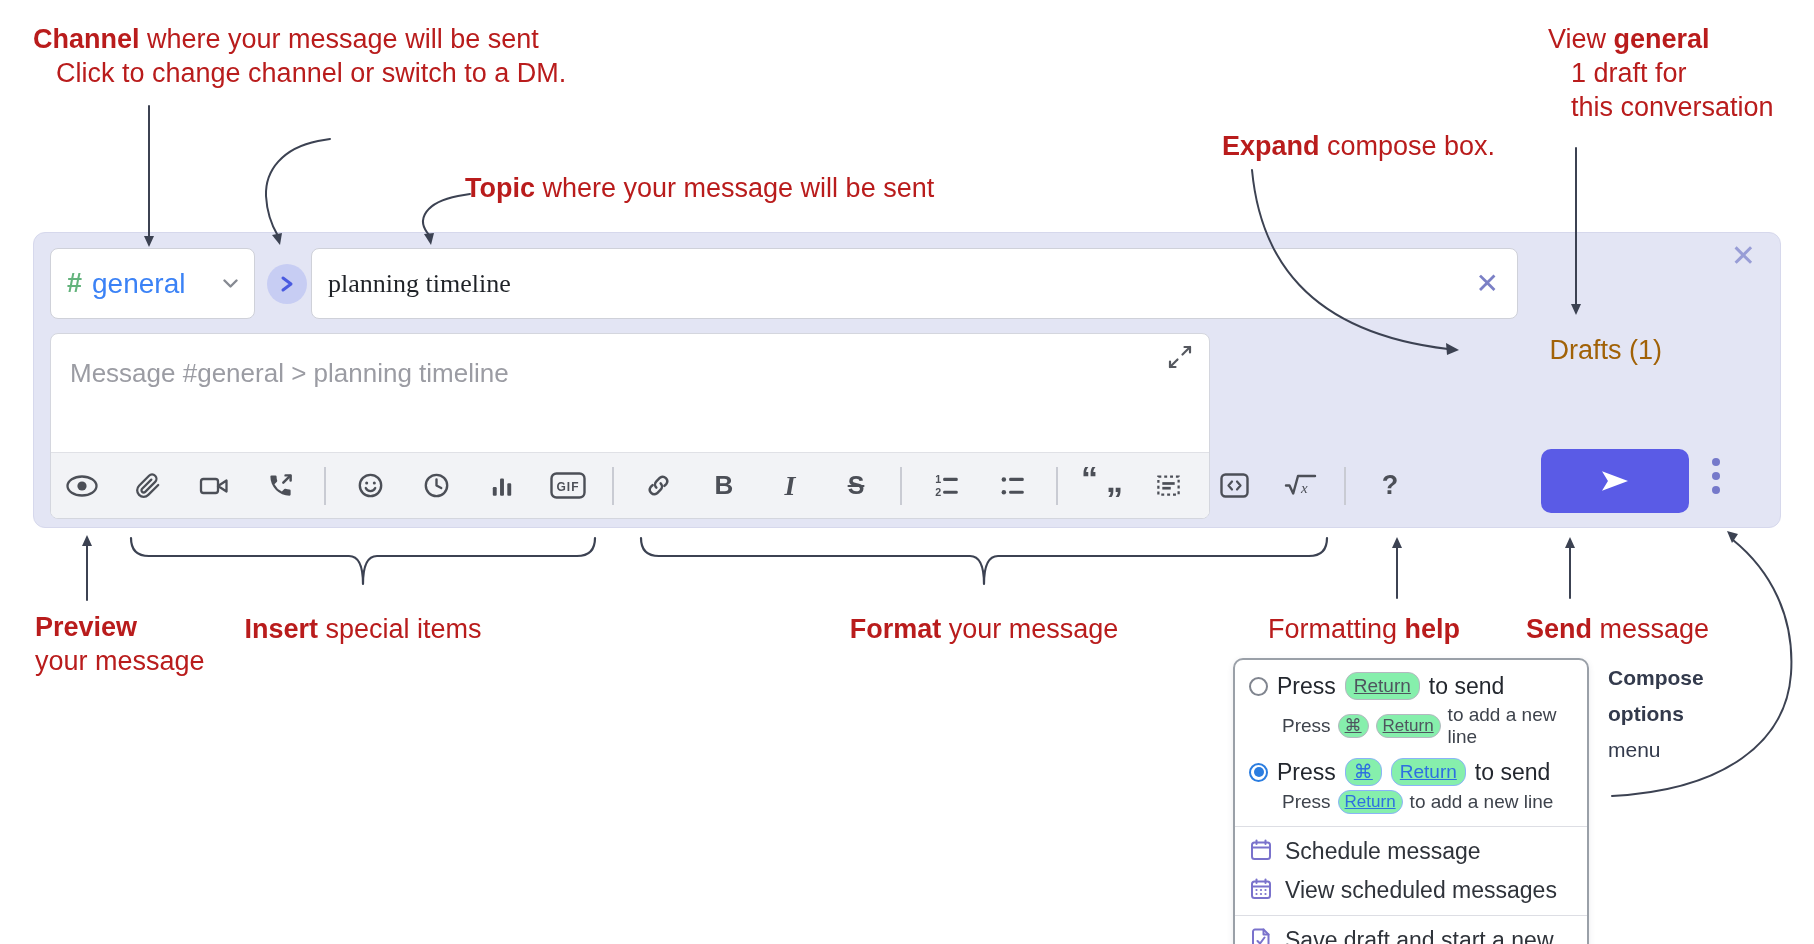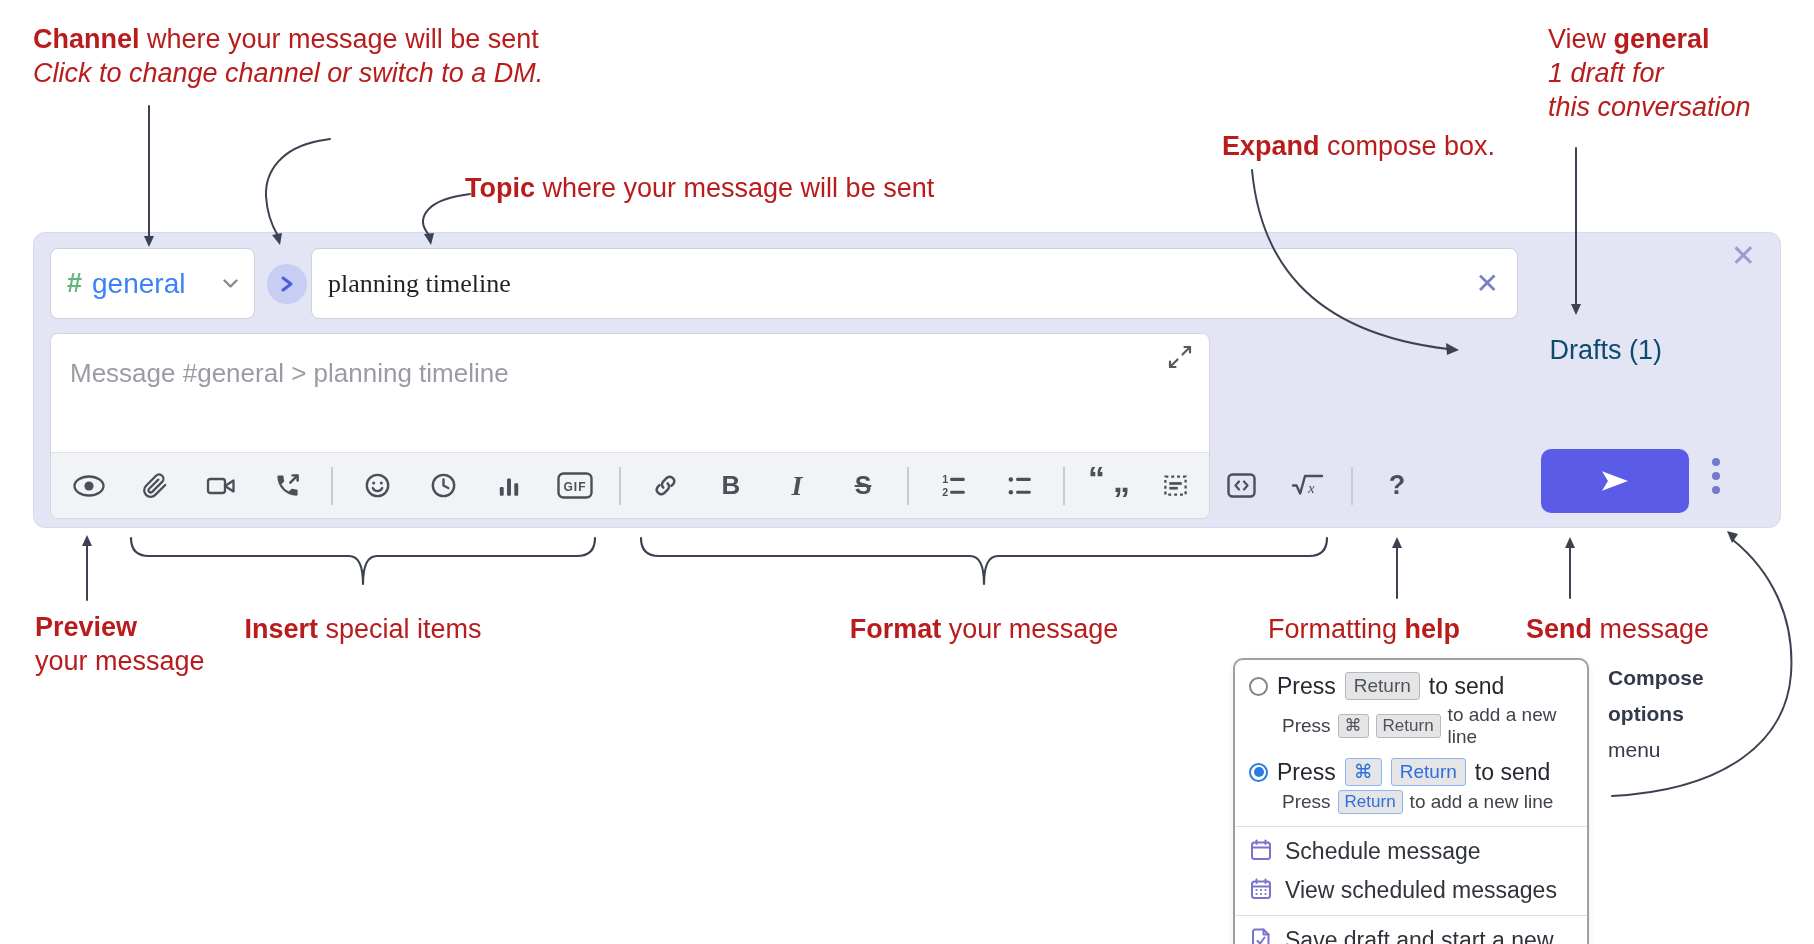--- a/index.html
+++ b/index.html
@@ -1,20 +1,20 @@
 <!DOCTYPE html>
 <html><head>
 <meta charset="utf-8">
 <style>
   html,body{margin:0;padding:0;background:#fff;}
   .canvas{position:relative;width:1814px;height:944px;background:#fff;overflow:hidden;
           font-family:"Liberation Sans","DejaVu Sans",sans-serif;color:#333a4c;}
   .ann{position:absolute;font-size:27px;line-height:34px;color:#b91c1c;white-space:nowrap;}
   .ann b{font-weight:700;}
-  .it{font-style:italic;}
+  .it{margin-left:23px;}
   .center{transform:translateX(-50%);}
   svg.overlay{position:absolute;left:0;top:0;pointer-events:none;}
 
   
   .compose{position:absolute;left:33px;top:232px;width:1748px;height:296px;background:#e3e5f4;
            border:1px solid #d6d8ec;border-radius:12px;box-sizing:border-box;}
   .pill{position:absolute;left:16px;top:15px;width:205px;height:71px;background:#fff;border:1px solid #cfd1d9;
         border-radius:8px;box-sizing:border-box;display:flex;align-items:center;padding:0 16px;gap:10px;cursor:pointer;}
   .hash{color:#63b37c;font-size:27px;font-weight:700;}
   .chname{font-size:28px;color:#3b82f6;flex:1;}
@@ -26,44 +26,44 @@
         font-size:26px;color:#1f2227;padding:0 0 0 16px;}
   .clearx{font-size:28px;color:#7b80c6;padding:0 18px;cursor:pointer;line-height:1;}
   .closex{position:absolute;right:24px;top:8px;font-size:30px;color:#989dd6;cursor:pointer;line-height:1;}
   .msgbox{position:absolute;left:16px;top:100px;width:1160px;height:186px;background:#fff;border:1px solid #d4d6de;
         border-radius:8px;box-sizing:border-box;}
   .msgbox textarea{position:absolute;left:0;top:0;width:100%;height:118px;border:none;outline:none;resize:none;
         background:transparent;font-family:inherit;font-size:26px;color:#2a2d33;padding:24px 60px 0 19px;box-sizing:border-box;}
   .msgbox textarea::placeholder{color:#9b9ca3;opacity:1;}
   .expand-ic{position:absolute;right:16px;top:10px;width:26px;height:26px;cursor:pointer;}
   .tbar{position:absolute;left:0;bottom:0;width:100%;height:66px;background:#f2f3f6;border-top:1px solid #e0e1e6;
-        border-radius:0 0 7px 7px;box-sizing:border-box;display:flex;align-items:center;gap:22px;padding-left:16px;}
+        border-radius:0 0 7px 7px;box-sizing:border-box;display:flex;align-items:center;gap:22px;padding-left:9px;}
   .tico{width:44px;height:44px;display:flex;align-items:center;justify-content:center;color:#4c4f57;cursor:pointer;flex:none;}
   .tdiv{width:2px;height:38px;background:#c9cbd3;flex:none;}
   .tico .bld{font-size:26px;font-weight:800;}
   .tico .ita{font-family:"Liberation Serif","DejaVu Serif",serif;font-style:italic;font-size:28px;font-weight:600;}
   .tico .str{font-size:25px;font-weight:700;text-decoration:line-through;}
   .tico .qm{position:absolute;font-size:34px;font-weight:700;line-height:1;}
   .tico .hq{font-size:27px;font-weight:600;}
-  .drafts{position:absolute;right:118px;top:102px;font-size:27px;color:#0c4a6e;cursor:pointer;text-decoration:none;}
+  .drafts{position:absolute;right:118px;top:102px;font-size:27px;color:#a16207;cursor:pointer;text-decoration:none;}
   .sendbtn{position:absolute;left:1507px;top:216px;width:148px;height:64px;background:#5a5be6;border:none;
         border-radius:10px;display:flex;align-items:center;justify-content:center;cursor:pointer;}
   .dots{position:absolute;left:1678px;top:225px;display:flex;flex-direction:column;gap:6px;cursor:pointer;}
   .dots i{width:8px;height:8px;border-radius:50%;background:#7579ca;}
 
   
   .menu{position:absolute;left:1233px;top:658px;width:356px;background:#fff;border:2px solid #9aa0a8;
         border-radius:10px;box-sizing:border-box;padding:9px 0;box-shadow:0 2px 6px rgba(60,60,90,.10);}
   .m-opt{display:flex;align-items:center;gap:9px;padding:3px 14px;font-size:23px;color:#23272e;cursor:pointer;}
   .m-sub{display:flex;align-items:center;gap:7px;padding:1px 14px 7px 47px;font-size:19px;color:#3e434c;}
   .radio{width:19px;height:19px;border:2px solid #80858f;border-radius:50%;background:#fff;box-sizing:border-box;flex:none;}
   .radio.checked{border-color:#2b7de0;position:relative;}
   .radio.checked::after{content:'';position:absolute;inset:2.5px;background:#2b7de0;border-radius:50%;}
-  .key{display:inline-block;border:1.5px solid #b4b8c0;border-radius:3px;padding:0 8px;font-size:19px;
-       line-height:26px;color:#4e545e;background:#e5e5e5;}
+  .key{display:inline-block;border:1.5px solid #b4b8c0;border-radius:12px;padding:0 8px;font-size:19px;
+       line-height:26px;color:#4e545e;background:#86efac;text-decoration:underline;}
   .key.sm{font-size:17px;line-height:22px;padding:0 6px;}
   .key.blue{border-color:#8ab4f8;color:#2e6fe0;}
   .m-div{height:1px;background:#dddee4;margin:5px 0;}
   .m-item{display:flex;align-items:flex-start;gap:12px;padding:6px 14px;font-size:23px;color:#2f333a;cursor:pointer;}
   .m-item svg{flex:none;}
   .co-label{position:absolute;left:1608px;top:660px;font-size:21px;line-height:36px;color:#333a4c;}
   .co-label b{font-weight:700;}
 </style>
 </head>
 <body>

